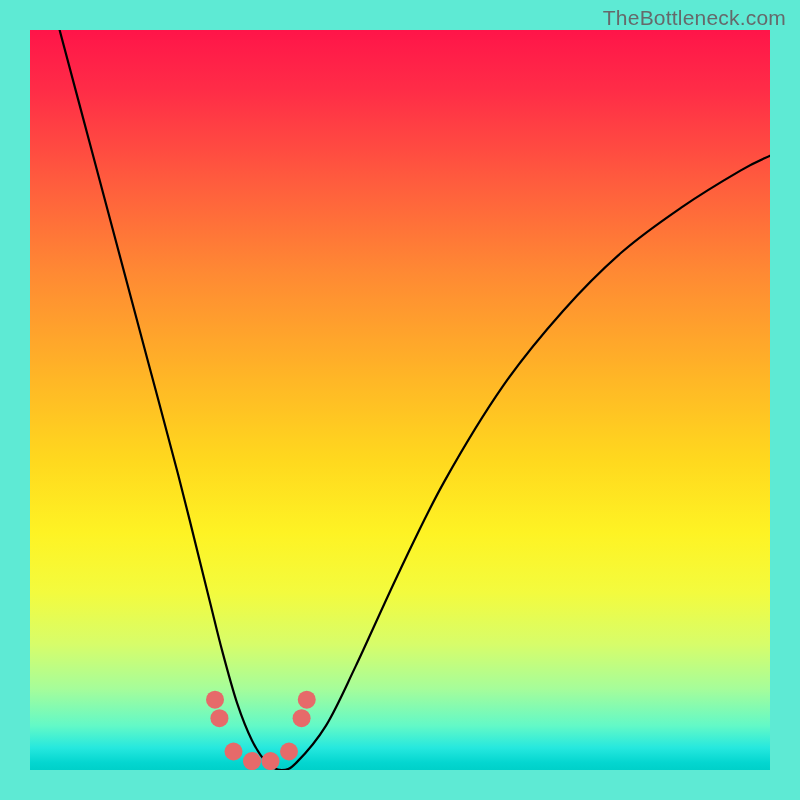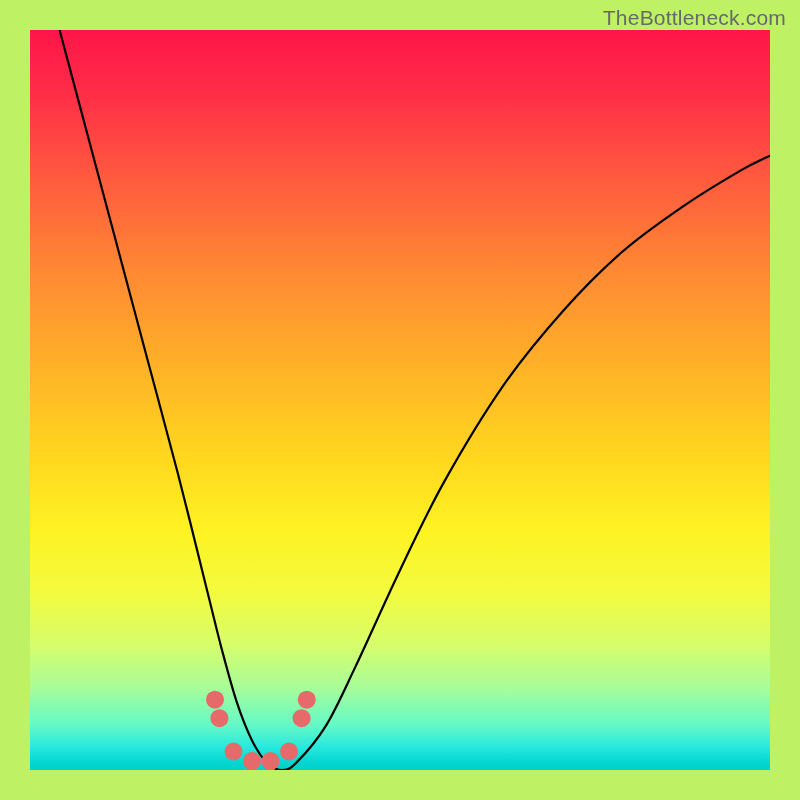--- a/index.html
+++ b/index.html
@@ -7,21 +7,21 @@
     padding: 0;
     width: 800px;
     height: 800px;
     background: #000;
     overflow: hidden;
   }
   .container {
     position: relative;
     width: 800px;
     height: 800px;
-    background: #bef264;
+    background: #5eead4;
   }
   .watermark {
     position: absolute;
     top: 6px;
     right: 14px;
     font-family: Arial, Helvetica, sans-serif;
     font-size: 21px;
     color: #66696b;
     letter-spacing: 0.2px;
     z-index: 10;

